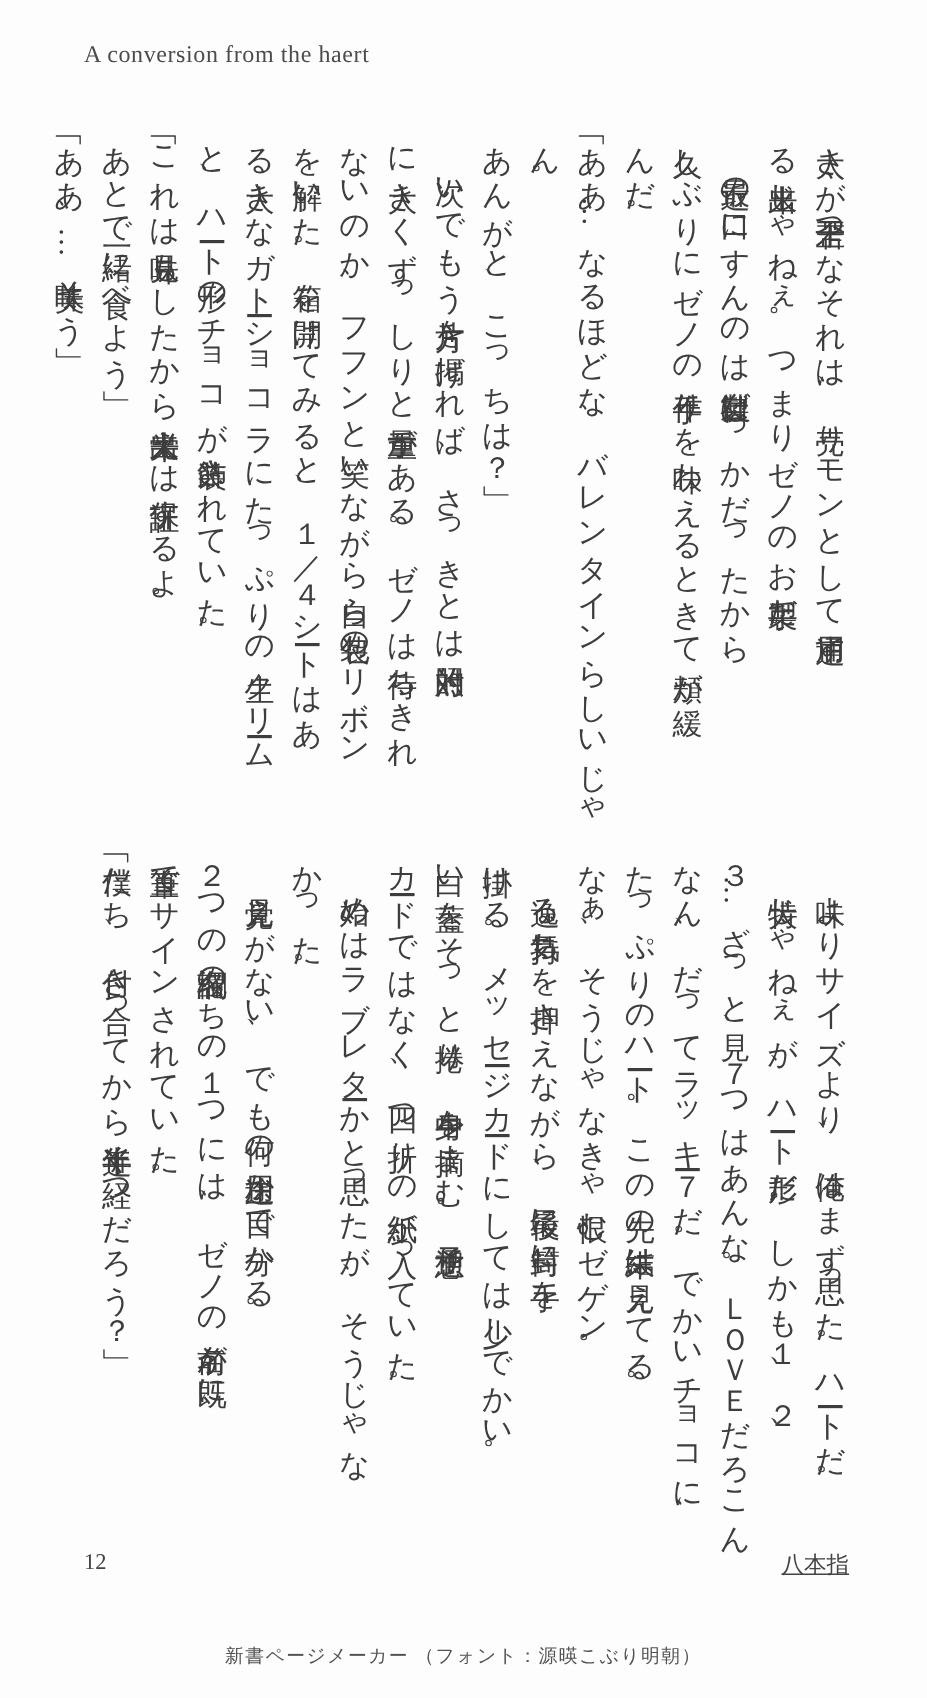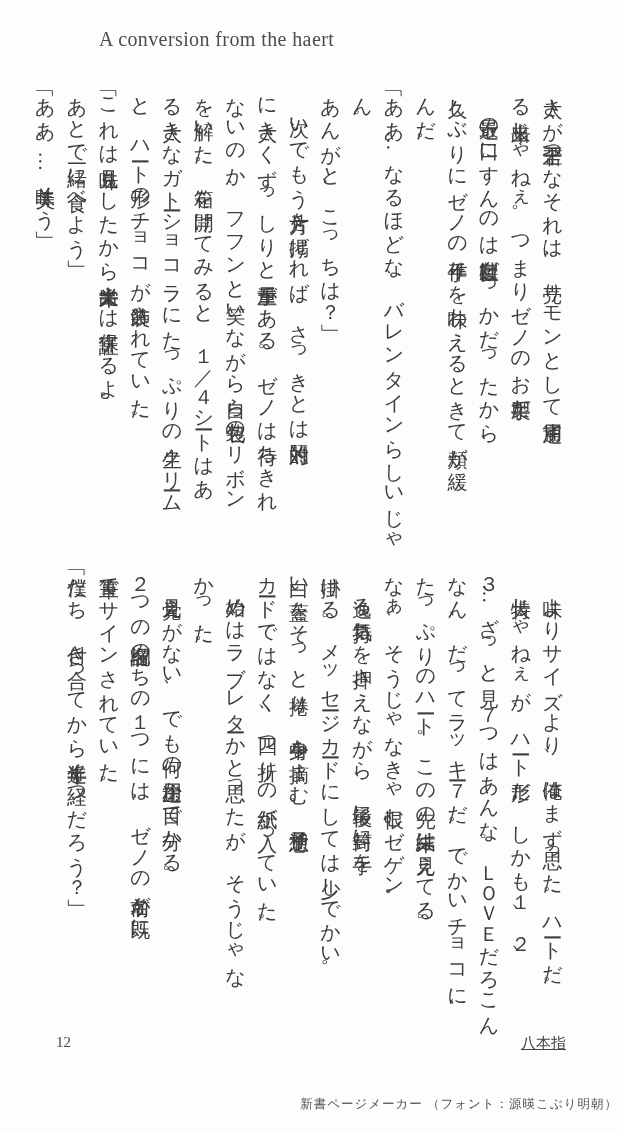--- a/index.html
+++ b/index.html
@@ -16,24 +16,23 @@
     overflow: hidden;
   }
   .page {
     position: absolute;
     inset: 0;
   }
   .header-title {
     position: absolute;
     left: 56px;
     top: 28px;
-    font-size: 20px;
+    font-size: 16px;
     letter-spacing: 0.4px;
     color: #4c4c4c;
-    margin-left: 43px;
   }
   .vtext {
     position: absolute;
     right: 50px;
     width: 512px;
     height: 478px;
     writing-mode: vertical-rl;
     text-orientation: mixed;
     white-space: pre-line;
     font-size: 20px;
@@ -57,21 +56,21 @@
     top: 1034px;
     font-size: 15px;
     color: #444444;
     text-decoration: underline;
   }
   .generator-note {
     position: absolute;
     left: 0;
     right: 0;
     top: 1096px;
-    text-align: right;
+    text-align: center;
     font-size: 12.5px;
     letter-spacing: 1px;
     color: #525252;
   }
 </style>
 </head>
 <body>
 
 <div class="page">
 

